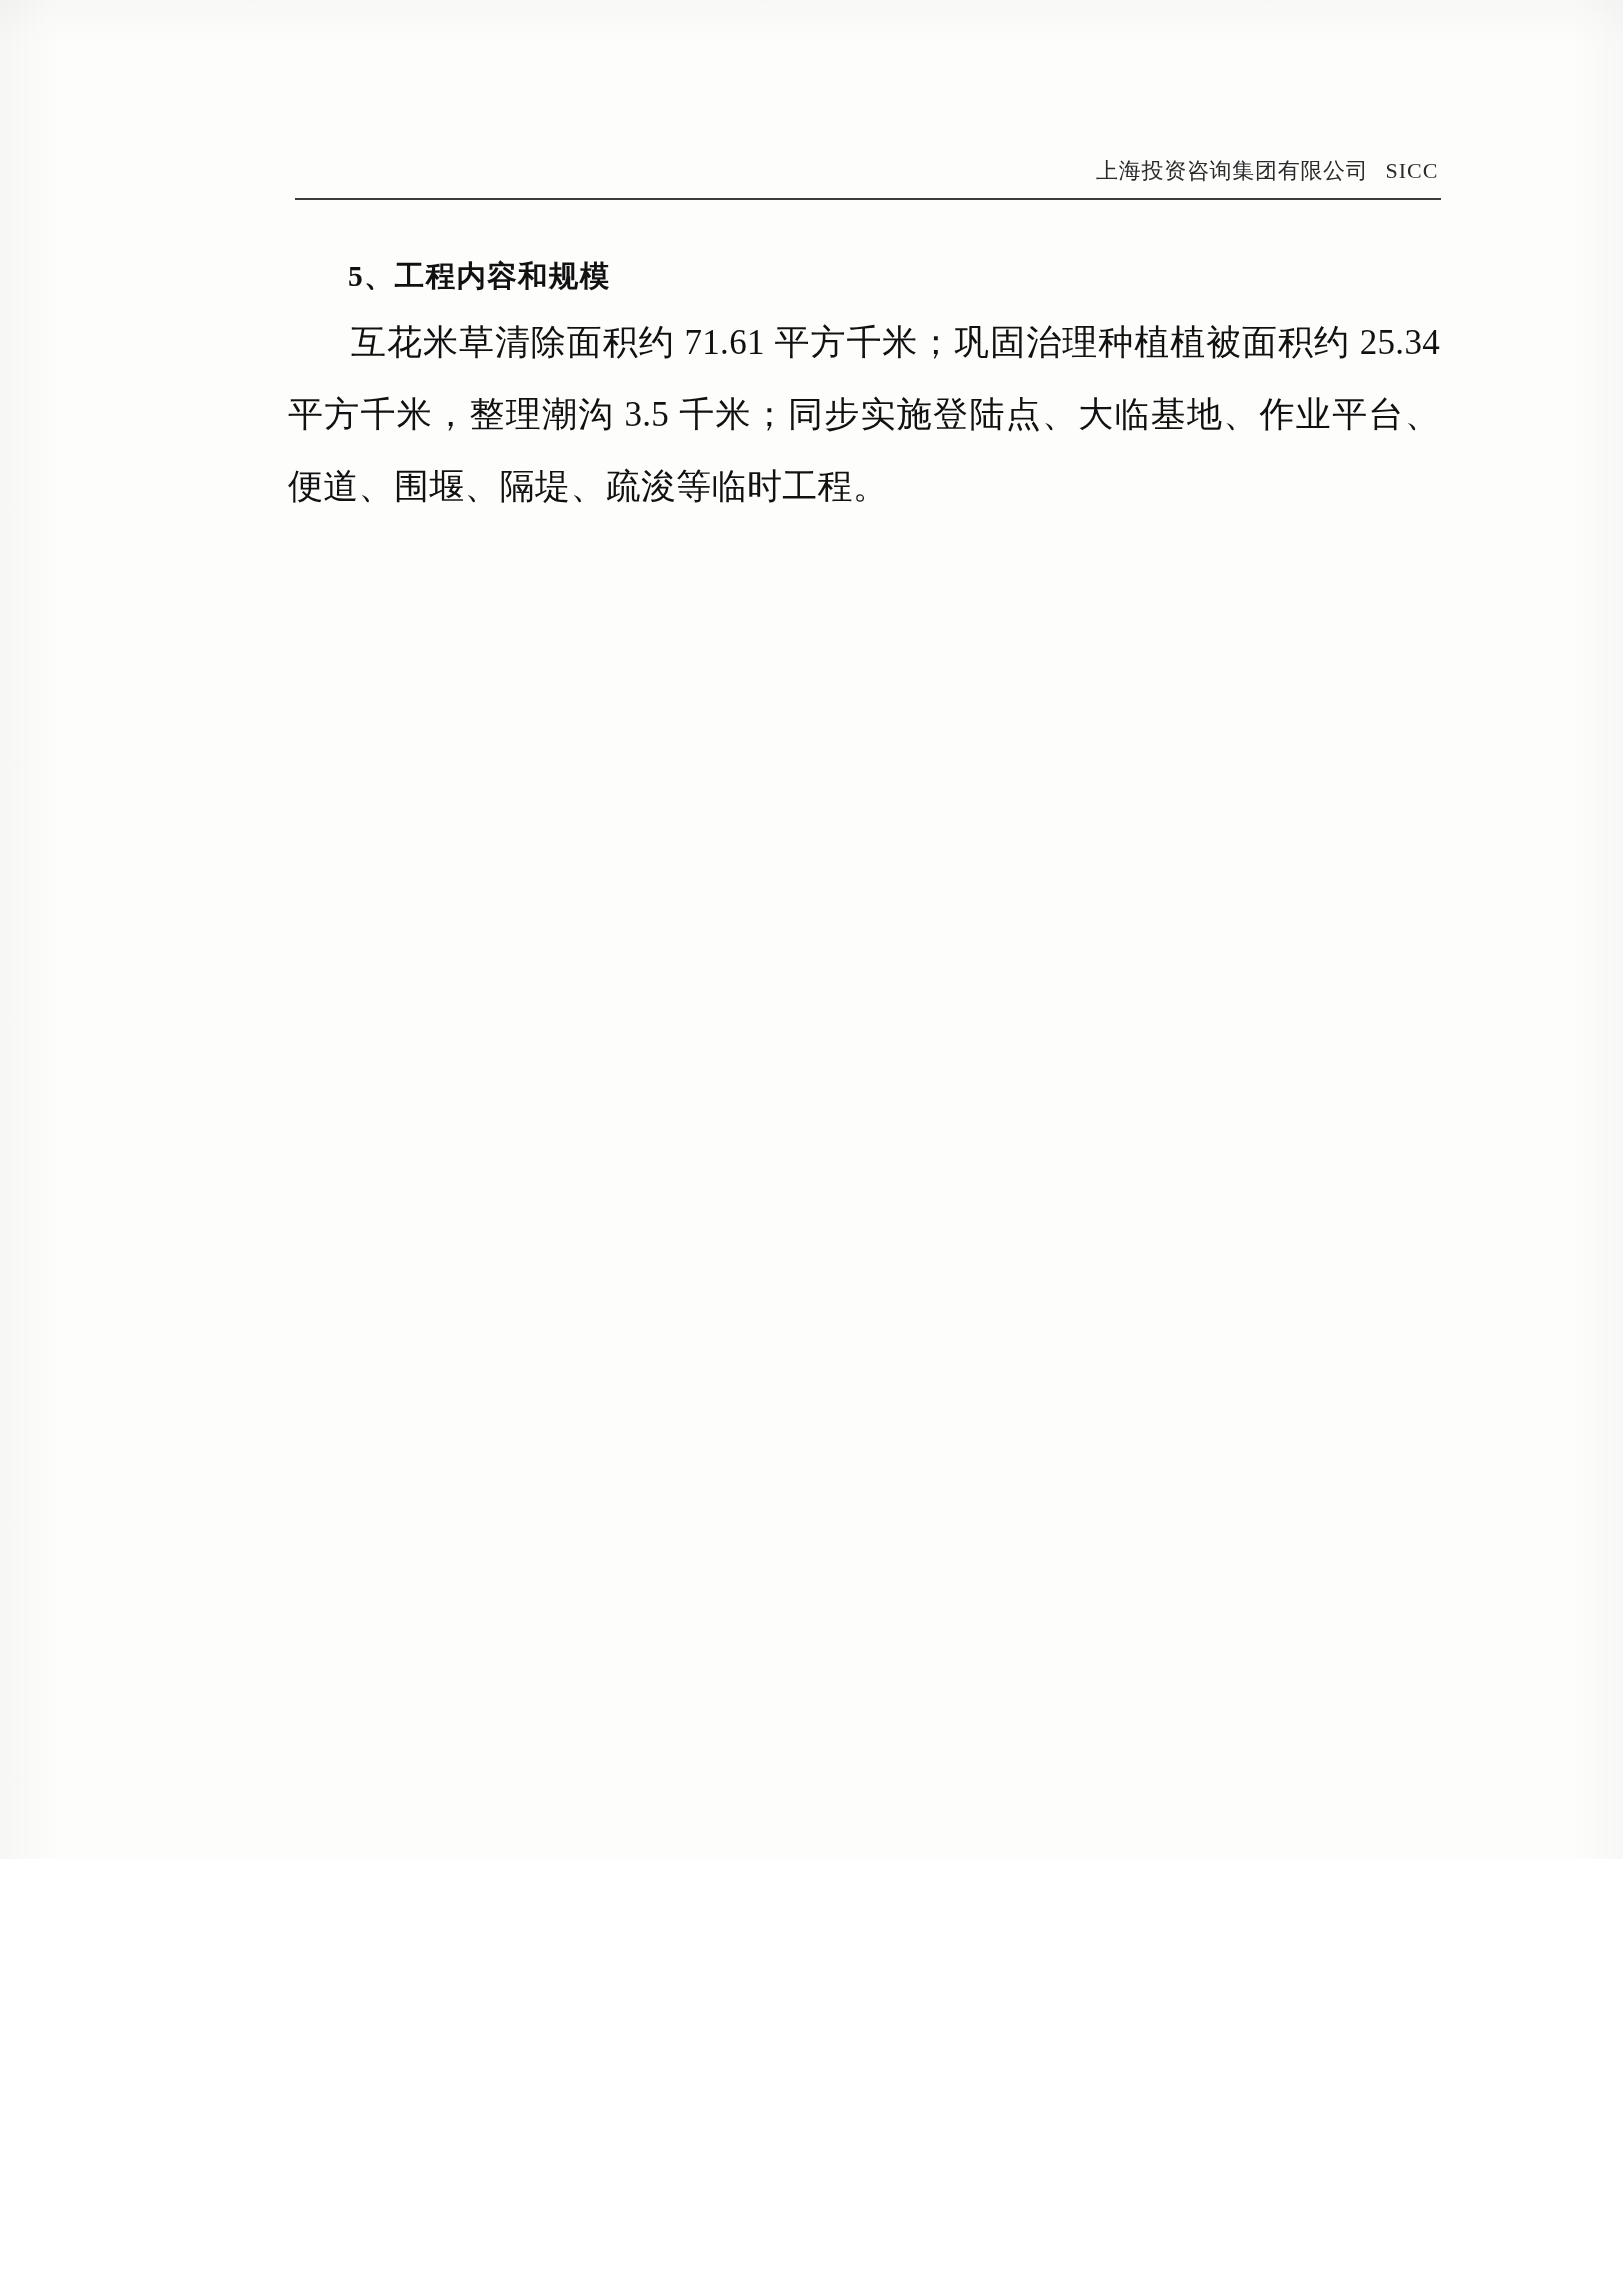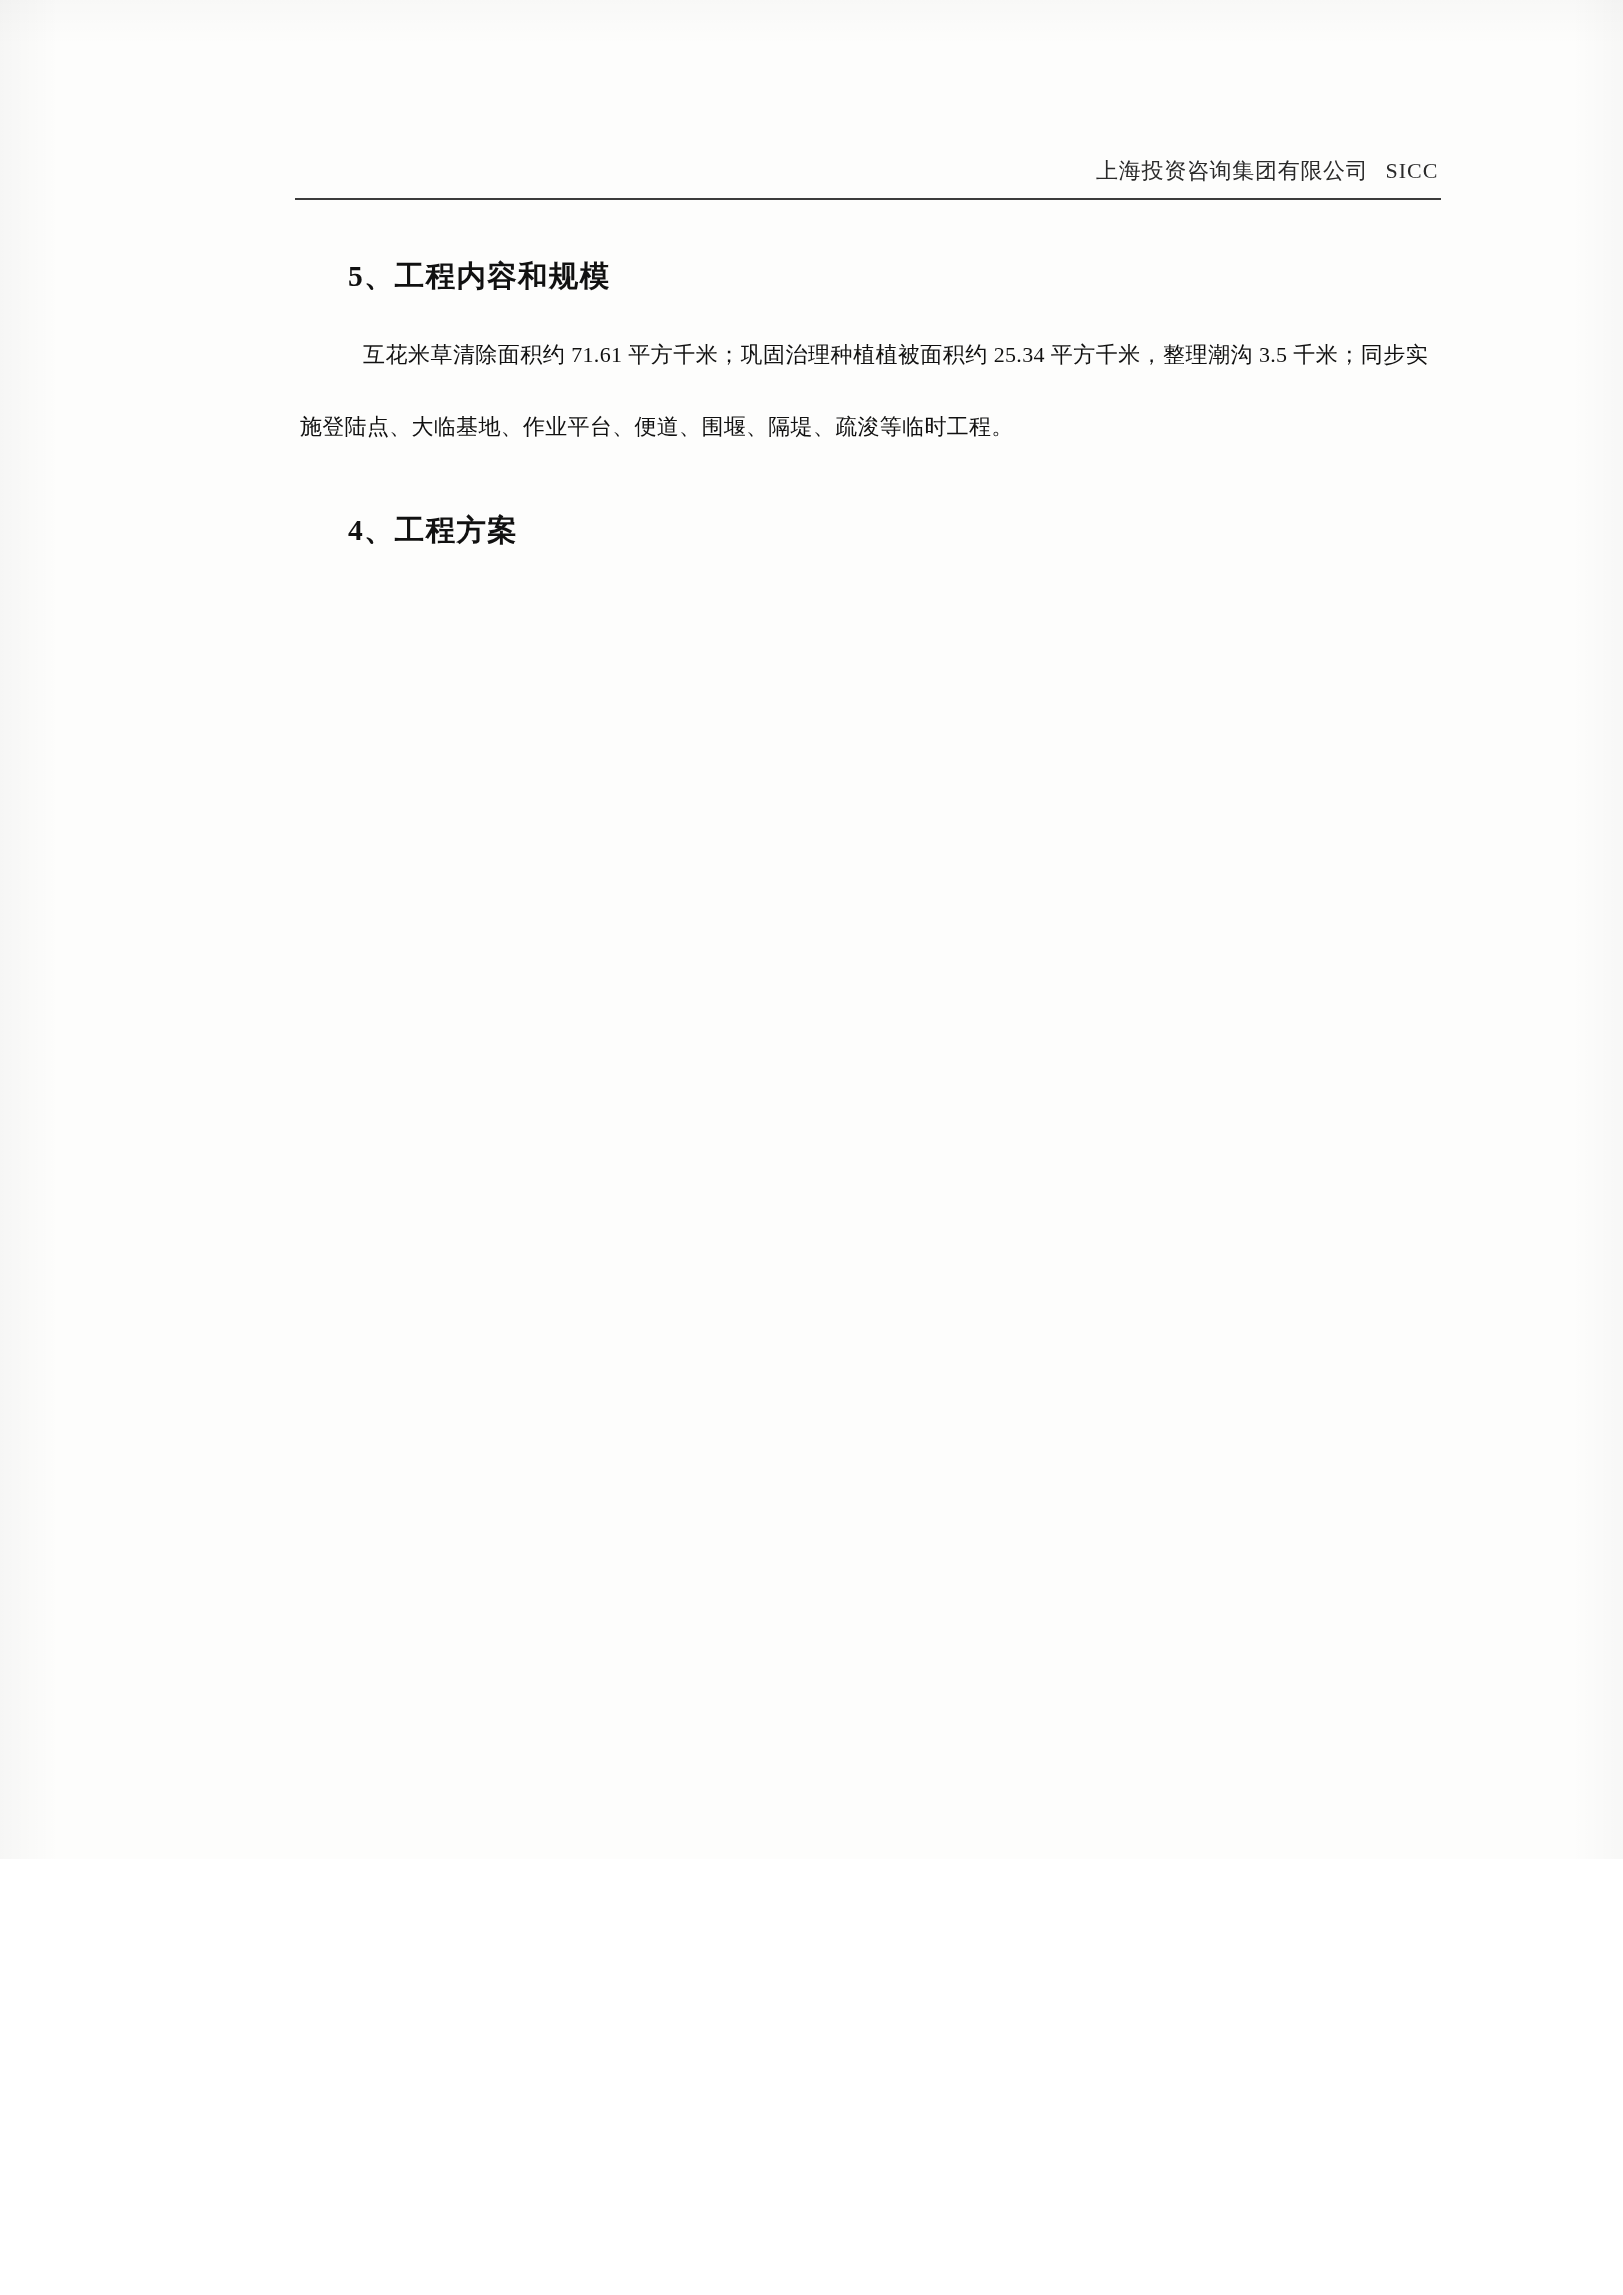--- a/index.html
+++ b/index.html
@@ -72,23 +72,23 @@
     letter-spacing: 1.3px;
   }
   .sub-head {
     font-size: 29.5px;
     line-height: 1.0;
     text-indent: 60px;
     letter-spacing: 0.7px;
     margin: 0;
   }
   p.body {
-    font-size: 22px;
+    font-size: 35px;
     line-height: 72px;
-    margin: 12px;
+    margin: 0;
     text-align: justify;
     text-justify: inter-ideograph;
     text-indent: 63px;
     letter-spacing: 0.3px;
     word-break: break-all;
   }
   
   .gap-h3   { height: 15.7px; }
   .gap-p1   { height: 41px; }
   .gap-h4   { height: 34px; }
@@ -126,21 +126,20 @@
   </div>
 
   <div class="content">
 
     <div class="h-num">5、工程内容和规模</div>
     <div class="gap-h3"></div>
 
     <p class="body">互花米草清除面积约 71.61 平方千米；巩固治理种植植被面积约 25.34 平方千米，整理潮沟 3.5 千米；同步实施登陆点、大临基地、作业平台、便道、围堰、隔堤、疏浚等临时工程。</p>
     <div class="gap-p1"></div>
 
-    <div class="h-num">4、工程方案</div>
     <div class="gap-h4"></div>
 
     <div class="gap-s1"></div>
 
     <div class="gap-p2"></div>
 
     <div class="gap-p3"></div>
 
     <div class="gap-s2"></div>
 

